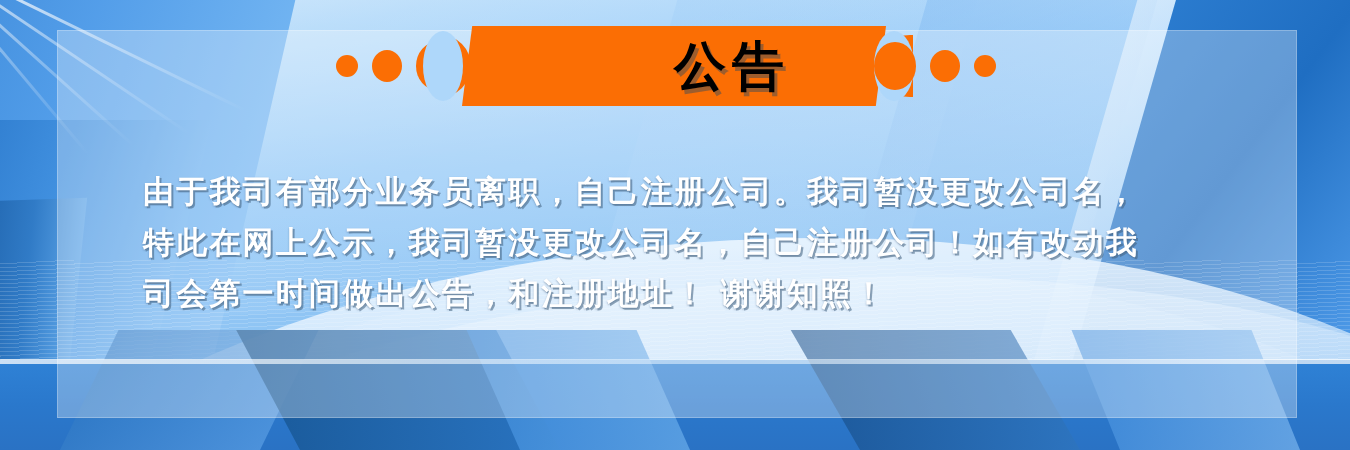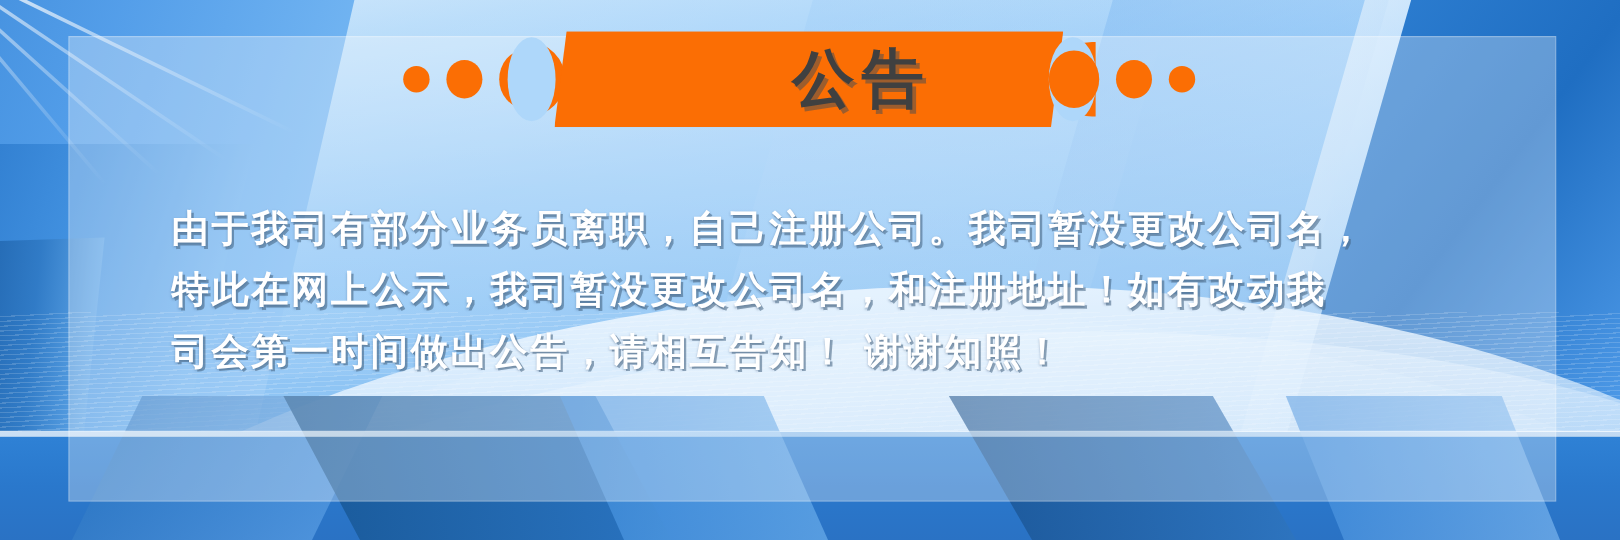--- a/index.html
+++ b/index.html
@@ -296,28 +296,28 @@
     left: 462px;
     top: 0;
     width: 424px;
     height: 80px;
     background: #fb6e04;
     clip-path: polygon(2.4% 0%, 100% 0%, 97.6% 100%, 0% 100%);
   }
 
   .ribbon-title {
     position: absolute;
-    left: 462px;
+    left: 476px;
     top: 0;
     width: 424px;
     height: 80px;
     display: flex;
     align-items: center;
     justify-content: center;
-    color: #404040;
+    color: #000000;
     font-size: 52px;
     font-weight: bold;
     letter-spacing: 6px;
     line-height: 1;
     text-shadow: 3px 4px 0 rgba(80,80,80,0.55);
     font-family: "DejaVu Sans", "Liberation Sans", sans-serif;
     padding-left: 44px;
   }
 
   
@@ -403,17 +403,17 @@
 
     <div class="dots-right">
       <span class="dot lg"></span>
       <span class="dot md"></span>
       <span class="dot sm"></span>
     </div>
   </div>
 
   <div class="message">
     <div class="message-line">由于我司有部分业务员离职，自己注册公司。我司暂没更改公司名，</div>
-    <div class="message-line">特此在网上公示，我司暂没更改公司名，和注册地址！如有改动我</div>
-    <div class="message-line">司会第一时间做出公告，请相互告知！ 谢谢知照！</div>
+    <div class="message-line">特此在网上公示，我司暂没更改公司名，自己注册公司！如有改动我</div>
+    <div class="message-line">司会第一时间做出公告，和注册地址！ 谢谢知照！</div>
   </div>
 
 </div>
 
 </body></html>

